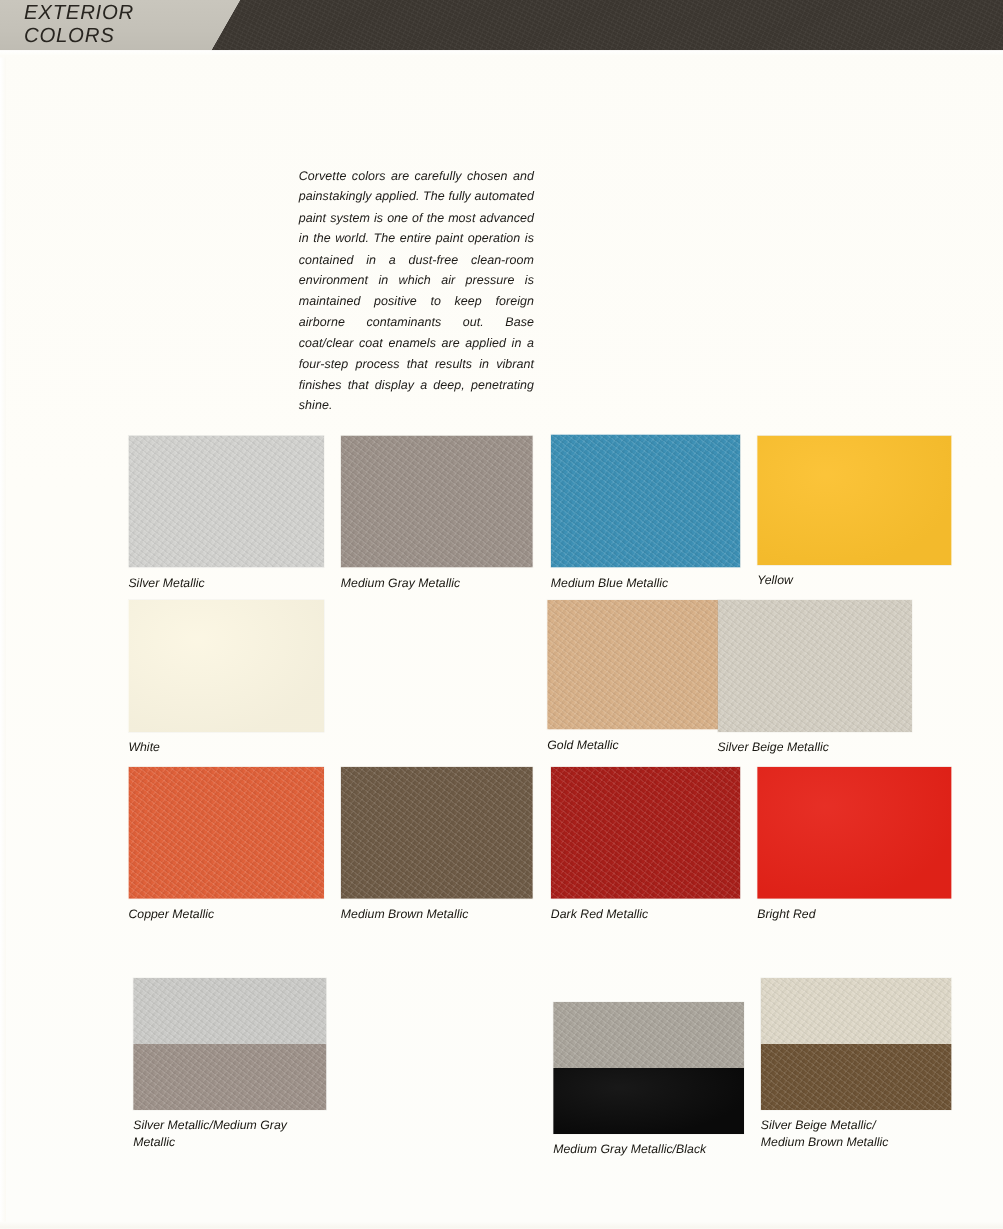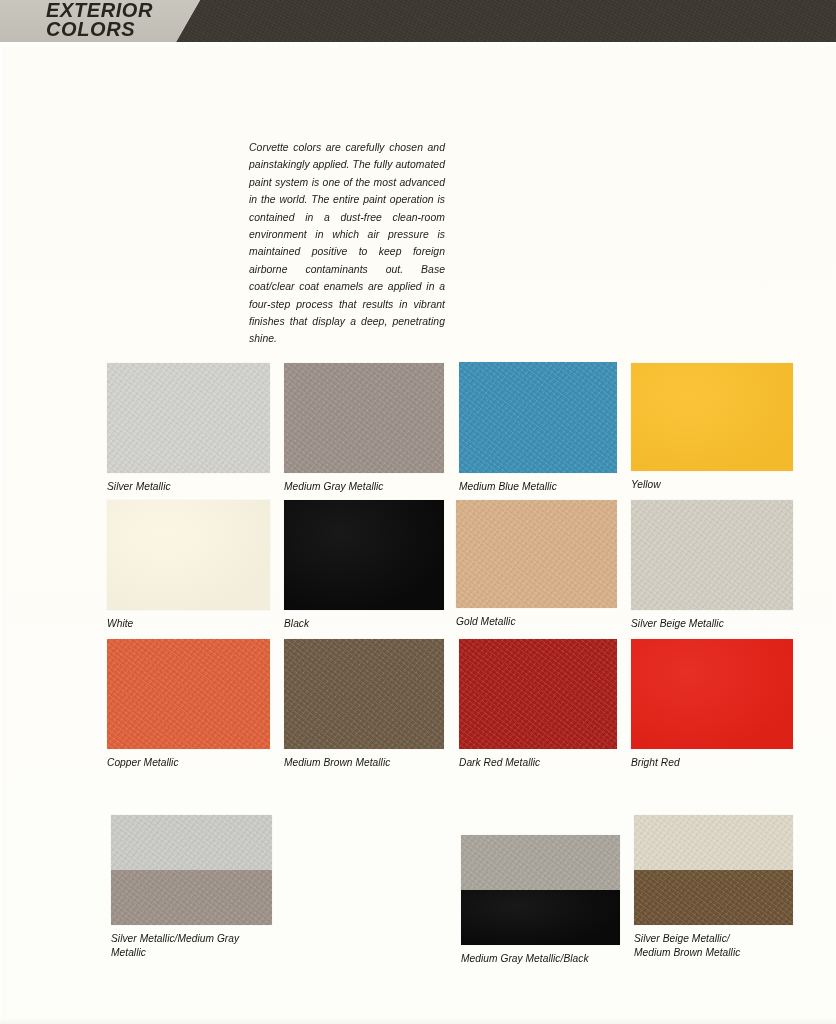--- a/index.html
+++ b/index.html
@@ -61,25 +61,25 @@
   .header-light {
     position: absolute;
     left: 0; top: 0;
     width: 210px;
     height: 42px;
     background: linear-gradient(180deg, #c9c6bd 0%, #c4c1b8 60%, #bfbcb3 100%);
     clip-path: polygon(0 0, 200px 0, 176px 42px, 0 42px);
   }
   .header-title {
     position: absolute;
-    left: 46px;
+    left: 20px;
     top: 1px;
     width: 150px;
-    font-size: 20px;
-    font-weight: bold;
+    font-size: 17px;
+    font-weight: normal;
     font-style: italic;
     letter-spacing: 0.6px;
     line-height: 19px;
     color: #282520;
     white-space: pre-line;
   }
   .header-underline {
     position: absolute;
     left: 0; top: 42px;
     width: 836px; height: 4px;
@@ -188,33 +188,27 @@
         <div class="band solid" style="background: rgb(251, 192, 45); height: 108px;"></div>
       </div>
       <div class="label">Yellow</div>
     </div>
     <div class="cell" style="left: 71px; top: 500px; width: 163px;">
       <div class="swatch" style="width: 163px; height: 110px;">
         <div class="band solid" style="background: rgb(251, 246, 226); height: 110px;"></div>
       </div>
       <div class="label">White</div>
     </div>
-    <div class="cell" style="left: 248px; top: 500px; width: 160px;">
-      <div class="swatch" style="width: 160px; height: 110px;">
-        <div class="band solid" style="background: rgb(10, 10, 10); height: 110px;"></div>
-      </div>
-      <div class="label">Black</div>
-    </div>
     <div class="cell" style="left: 420px; top: 500px; width: 161px;">
       <div class="swatch" style="width: 161px; height: 108px;">
         <div class="band metallic" style="background: rgb(216, 177, 137); height: 108px;"></div>
       </div>
       <div class="label">Gold Metallic</div>
     </div>
-    <div class="cell" style="left: 595px; top: 500px; width: 162px;">
+    <div class="cell" style="left: 562px; top: 500px; width: 162px;">
       <div class="swatch" style="width: 162px; height: 110px;">
         <div class="band metallic" style="background: rgb(212, 207, 195); height: 110px;"></div>
       </div>
       <div class="label">Silver Beige Metallic</div>
     </div>
     <div class="cell" style="left: 71px; top: 639px; width: 163px;">
       <div class="swatch" style="width: 163px; height: 110px;">
         <div class="band metallic" style="background: rgb(224, 97, 58); height: 110px;"></div>
       </div>
       <div class="label">Copper Metallic</div>

